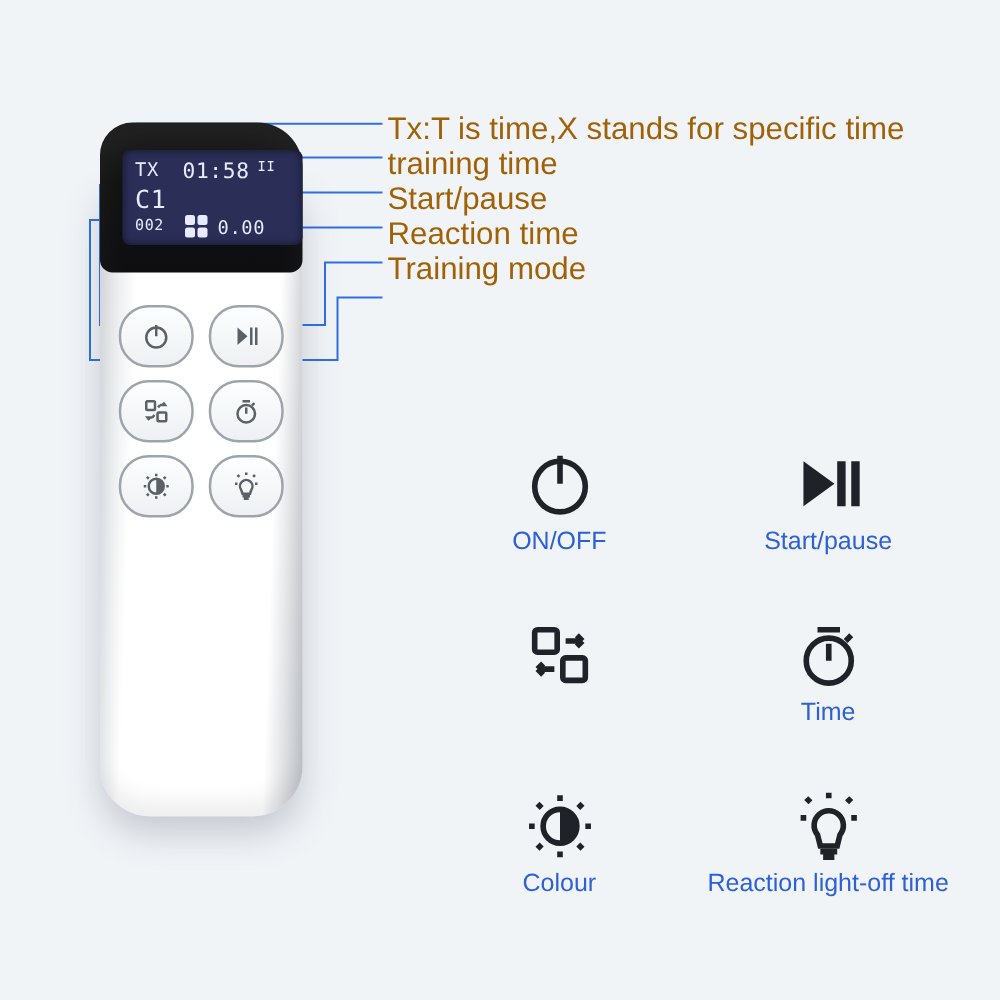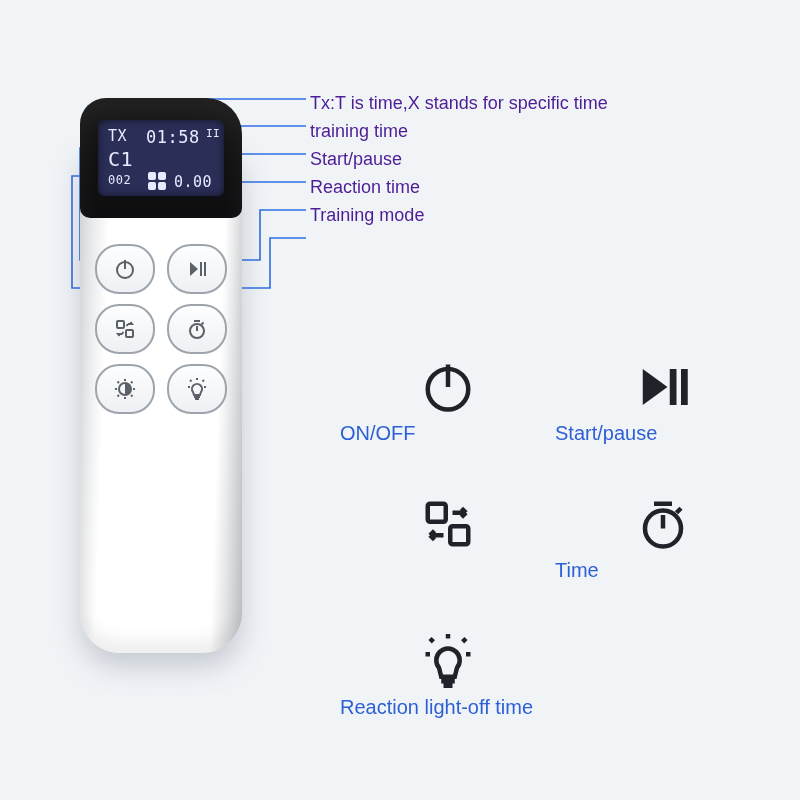--- a/index.html
+++ b/index.html
@@ -8,21 +8,21 @@
   
   .remote{position:absolute;left:80px;top:98px;width:162px;height:555px;}
   .remote-body{position:absolute;left:0;top:48px;width:162px;height:507px;
     background:linear-gradient(92deg,#d7d9dc 0%,#ffffff 18%,#ffffff 82%,#bfc2c7 100%);
     border-radius:12px 12px 40px 40px;
     box-shadow:0 14px 28px rgba(70,80,100,.25), inset 0 -12px 18px rgba(0,0,0,.07);}
   .remote-head{position:absolute;left:0;top:0;width:162px;height:120px;
     background:linear-gradient(180deg,#151515 0%,#0e0e10 100%);
     border-radius:26px 36px 10px 10px;
     box-shadow:inset 0 20px 28px rgba(255,255,255,.06);}
-  .lcd{position:absolute;left:18px;top:22px;width:126px;height:76px;
+  .lcd{position:absolute;left:18px;top:22px;width:144px;height:76px;
     background:#2b2f58;border-radius:6px;box-shadow:inset 0 0 8px rgba(0,0,0,.6);color:#e8eaff;
     font-family:"Lucida Console",Consolas,monospace;font-size:16px;letter-spacing:.5px;line-height:1.1;}
   .lcd .row1{position:absolute;left:10px;top:8px;font-size:15px}
   .lcd .row2{position:absolute;left:10px;top:28px;font-size:20px}
   .lcd .time{position:absolute;left:48px;top:8px;font-size:17px}
   .lcd .pp{position:absolute;left:108px;top:8px;font-size:11px}
   .lcd .row3{position:absolute;left:10px;top:54px;font-size:12px}
   .lcd .grid{position:absolute;left:50px;top:52px;width:20px;height:20px}
   .lcd .grid span{position:absolute;width:8px;height:8px;background:#e8eaff;border-radius:2px}
   .lcd .grid span:nth-child(1){left:0;top:0}
@@ -36,25 +36,25 @@
   .btn-row.r2{top:206px}
   .btn-row.r3{top:266px}
   .btn{flex:1;height:46px;border:2px solid #9ea4ac;border-radius:24px;background:linear-gradient(180deg,#fdfeff,#eef0f3);
     display:flex;align-items:center;justify-content:center;color:#5f656e}
   .btn svg{width:24px;height:24px;stroke:#5b6168;fill:none;stroke-width:2}
 
   
   .lines{position:absolute;left:0;top:0;width:800px;height:360px;pointer-events:none}
 
   
-  .callouts{position:absolute;left:310px;top:89px;font-size:18px;line-height:28px;color:#4c1d95}
+  .callouts{position:absolute;left:310px;top:89px;font-size:25px;line-height:28px;color:#a16207}
 
   
   .legend{position:absolute;left:340px;top:358px;width:430px;display:grid;grid-template-columns:1fr 1fr;row-gap:50px;column-gap:0px}
-  .legend .cell{}
+  .legend .cell{text-align:center}
   .legend .cell .ic{width:58px;height:58px;margin:0 auto 6px;display:flex;align-items:center;justify-content:center;color:#1f1f24}
   .legend .cell .ic svg{width:54px;height:54px;stroke:#1f2228;fill:none;stroke-width:2}
   .legend .cell .lbl{color:#2d5fd6;font-size:20px}
 </style>
 </head>
 <body>
 <div class="stage">
 
   <svg class="lines" viewBox="0 0 800 360">
     <g stroke="#2f6fe3" stroke-width="1.6" fill="none">
@@ -197,20 +197,39 @@
             <line x1="12" y1="14" x2="12" y2="8"></line>
             <line x1="8" y1="3" x2="16" y2="3"></line>
             <line x1="18" y1="7" x2="20" y2="5"></line>
           </svg>
         </div>
       <div class="lbl">Time</div>
     </div>
     <div class="cell">
       <div class="ic">
         <svg viewBox="0 0 24 24">
+            <circle cx="12" cy="12" r="6"></circle>
+            <path d="M12 6 a6 6 0 0 1 0 12 z" fill="#1f2228" stroke="none"></path>
+          <g>
+              <line x1="12" y1="1" x2="12" y2="3"></line>
+              <line x1="12" y1="21" x2="12" y2="23"></line>
+              <line x1="1" y1="12" x2="3" y2="12"></line>
+              <line x1="21" y1="12" x2="23" y2="12"></line>
+              <line x1="4" y1="4" x2="5.5" y2="5.5"></line>
+              <line x1="18.5" y1="18.5" x2="20" y2="20"></line>
+              <line x1="18.5" y1="5.5" x2="20" y2="4"></line>
+              <line x1="4" y1="20" x2="5.5" y2="18.5"></line>
+            </g>
+          </svg>
+        </div>
+      <div class="lbl">Colour</div>
+    </div>
+    <div class="cell">
+      <div class="ic">
+        <svg viewBox="0 0 24 24">
             <path d="M9 21h6 M10 23h4"></path>
             <path d="M8 15 a5.2 5.2 0 1 1 8 0 l-1 4 h-6 z"></path>
           <g>
               <line x1="12" y1="0" x2="12" y2="2"></line>
               <line x1="2" y1="9" x2="4" y2="9"></line>
               <line x1="20" y1="9" x2="22" y2="9"></line>
               <line x1="4" y1="2" x2="5.5" y2="3.5"></line>
               <line x1="18.5" y1="3.5" x2="20" y2="2"></line>
             </g>
           </svg>

